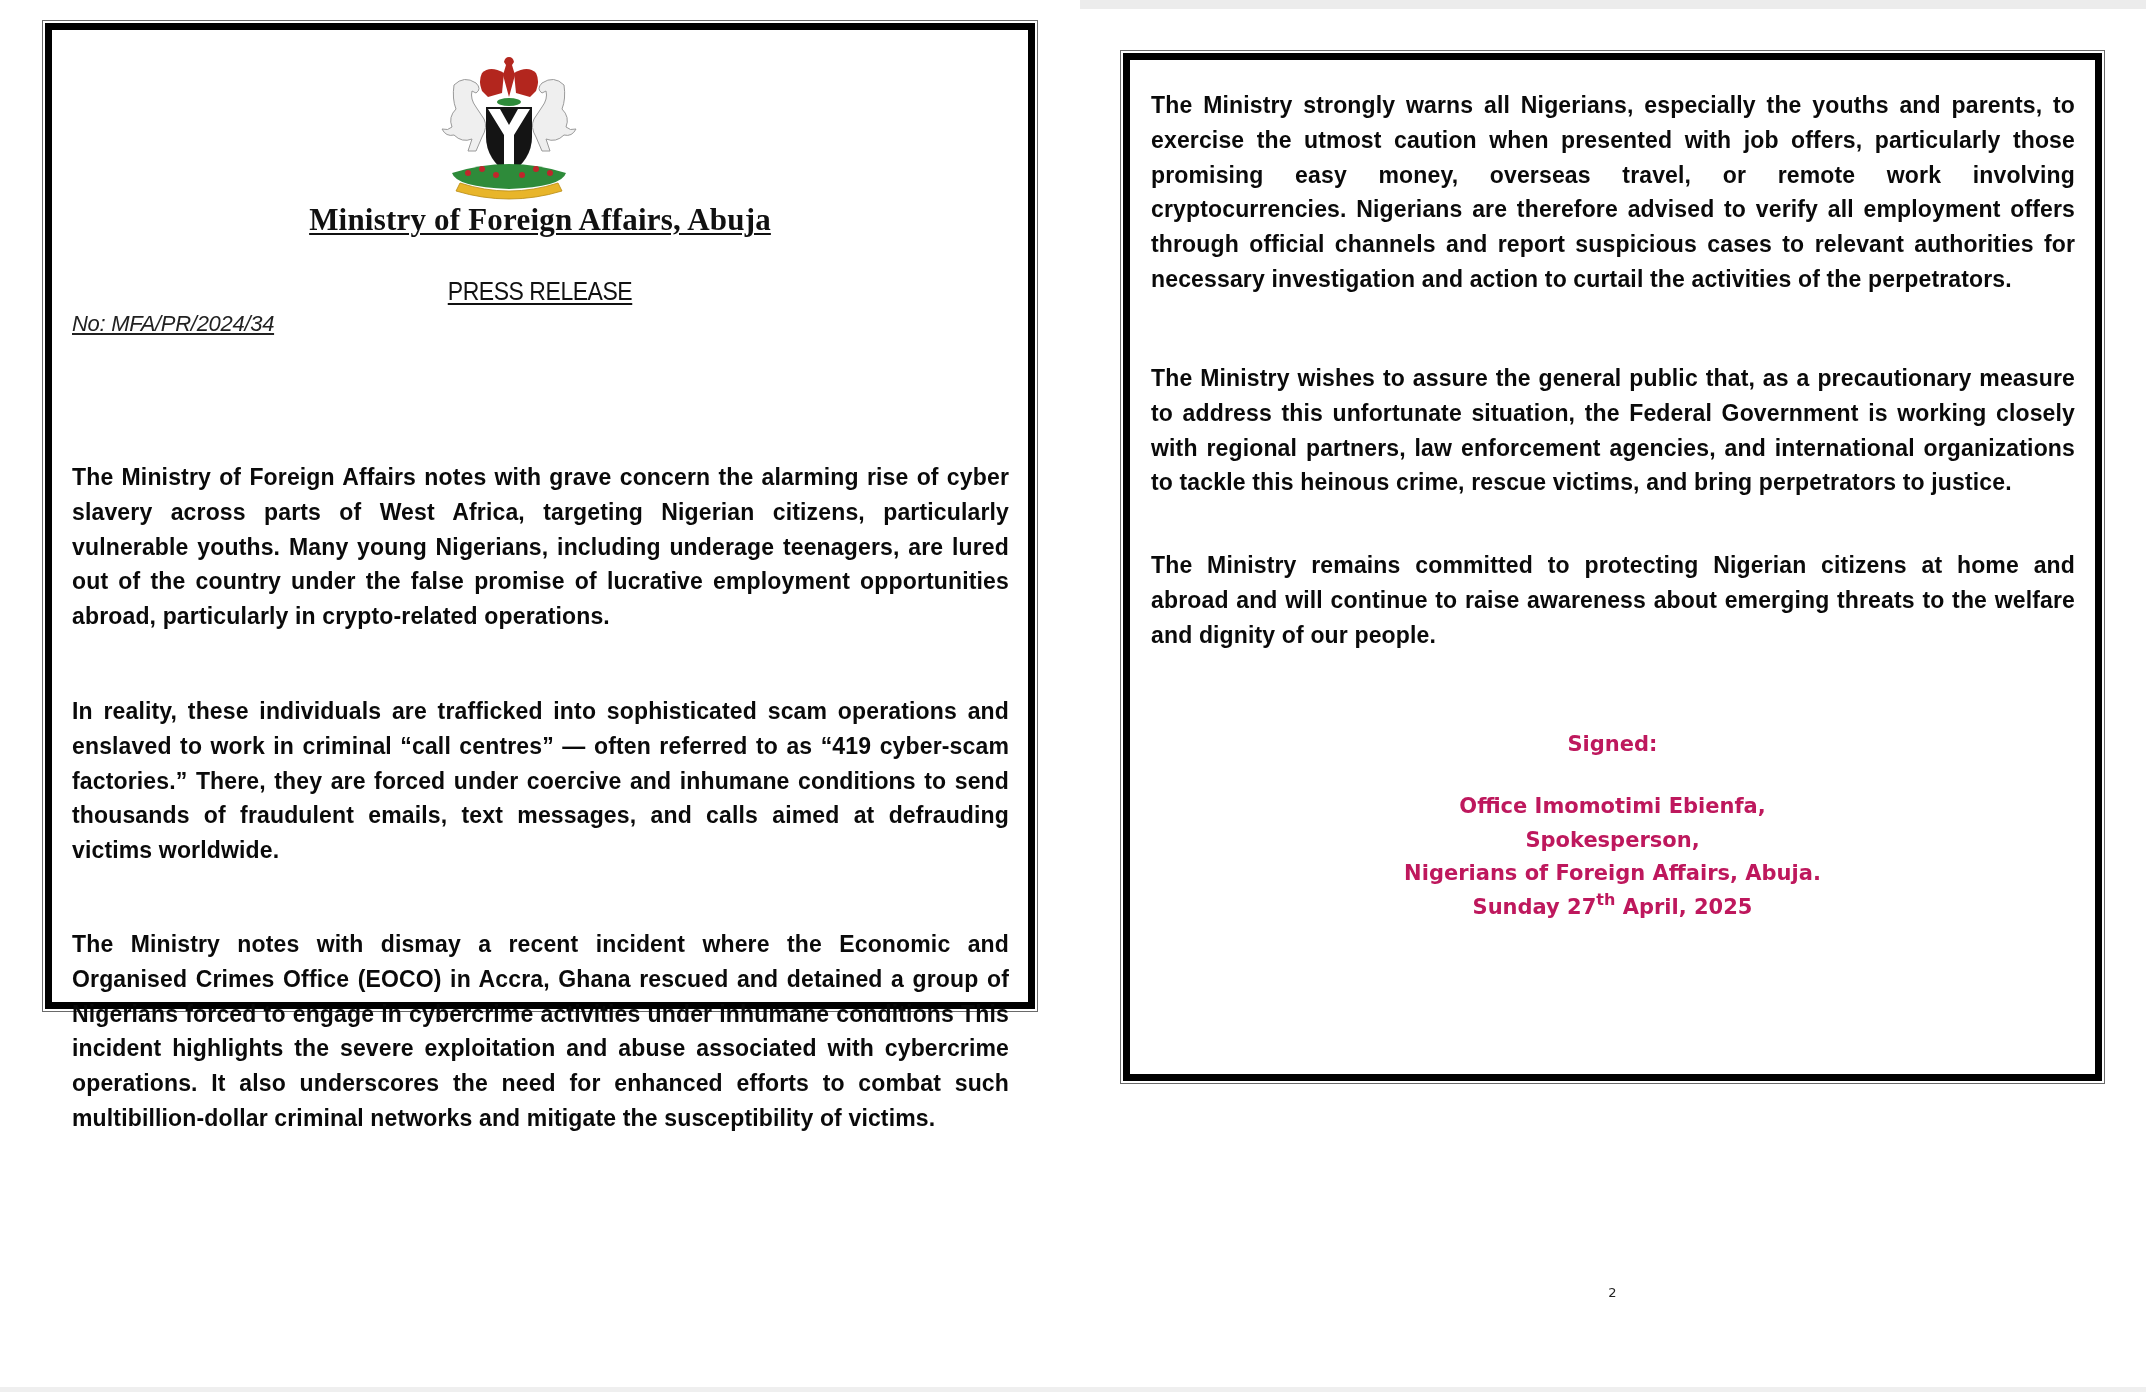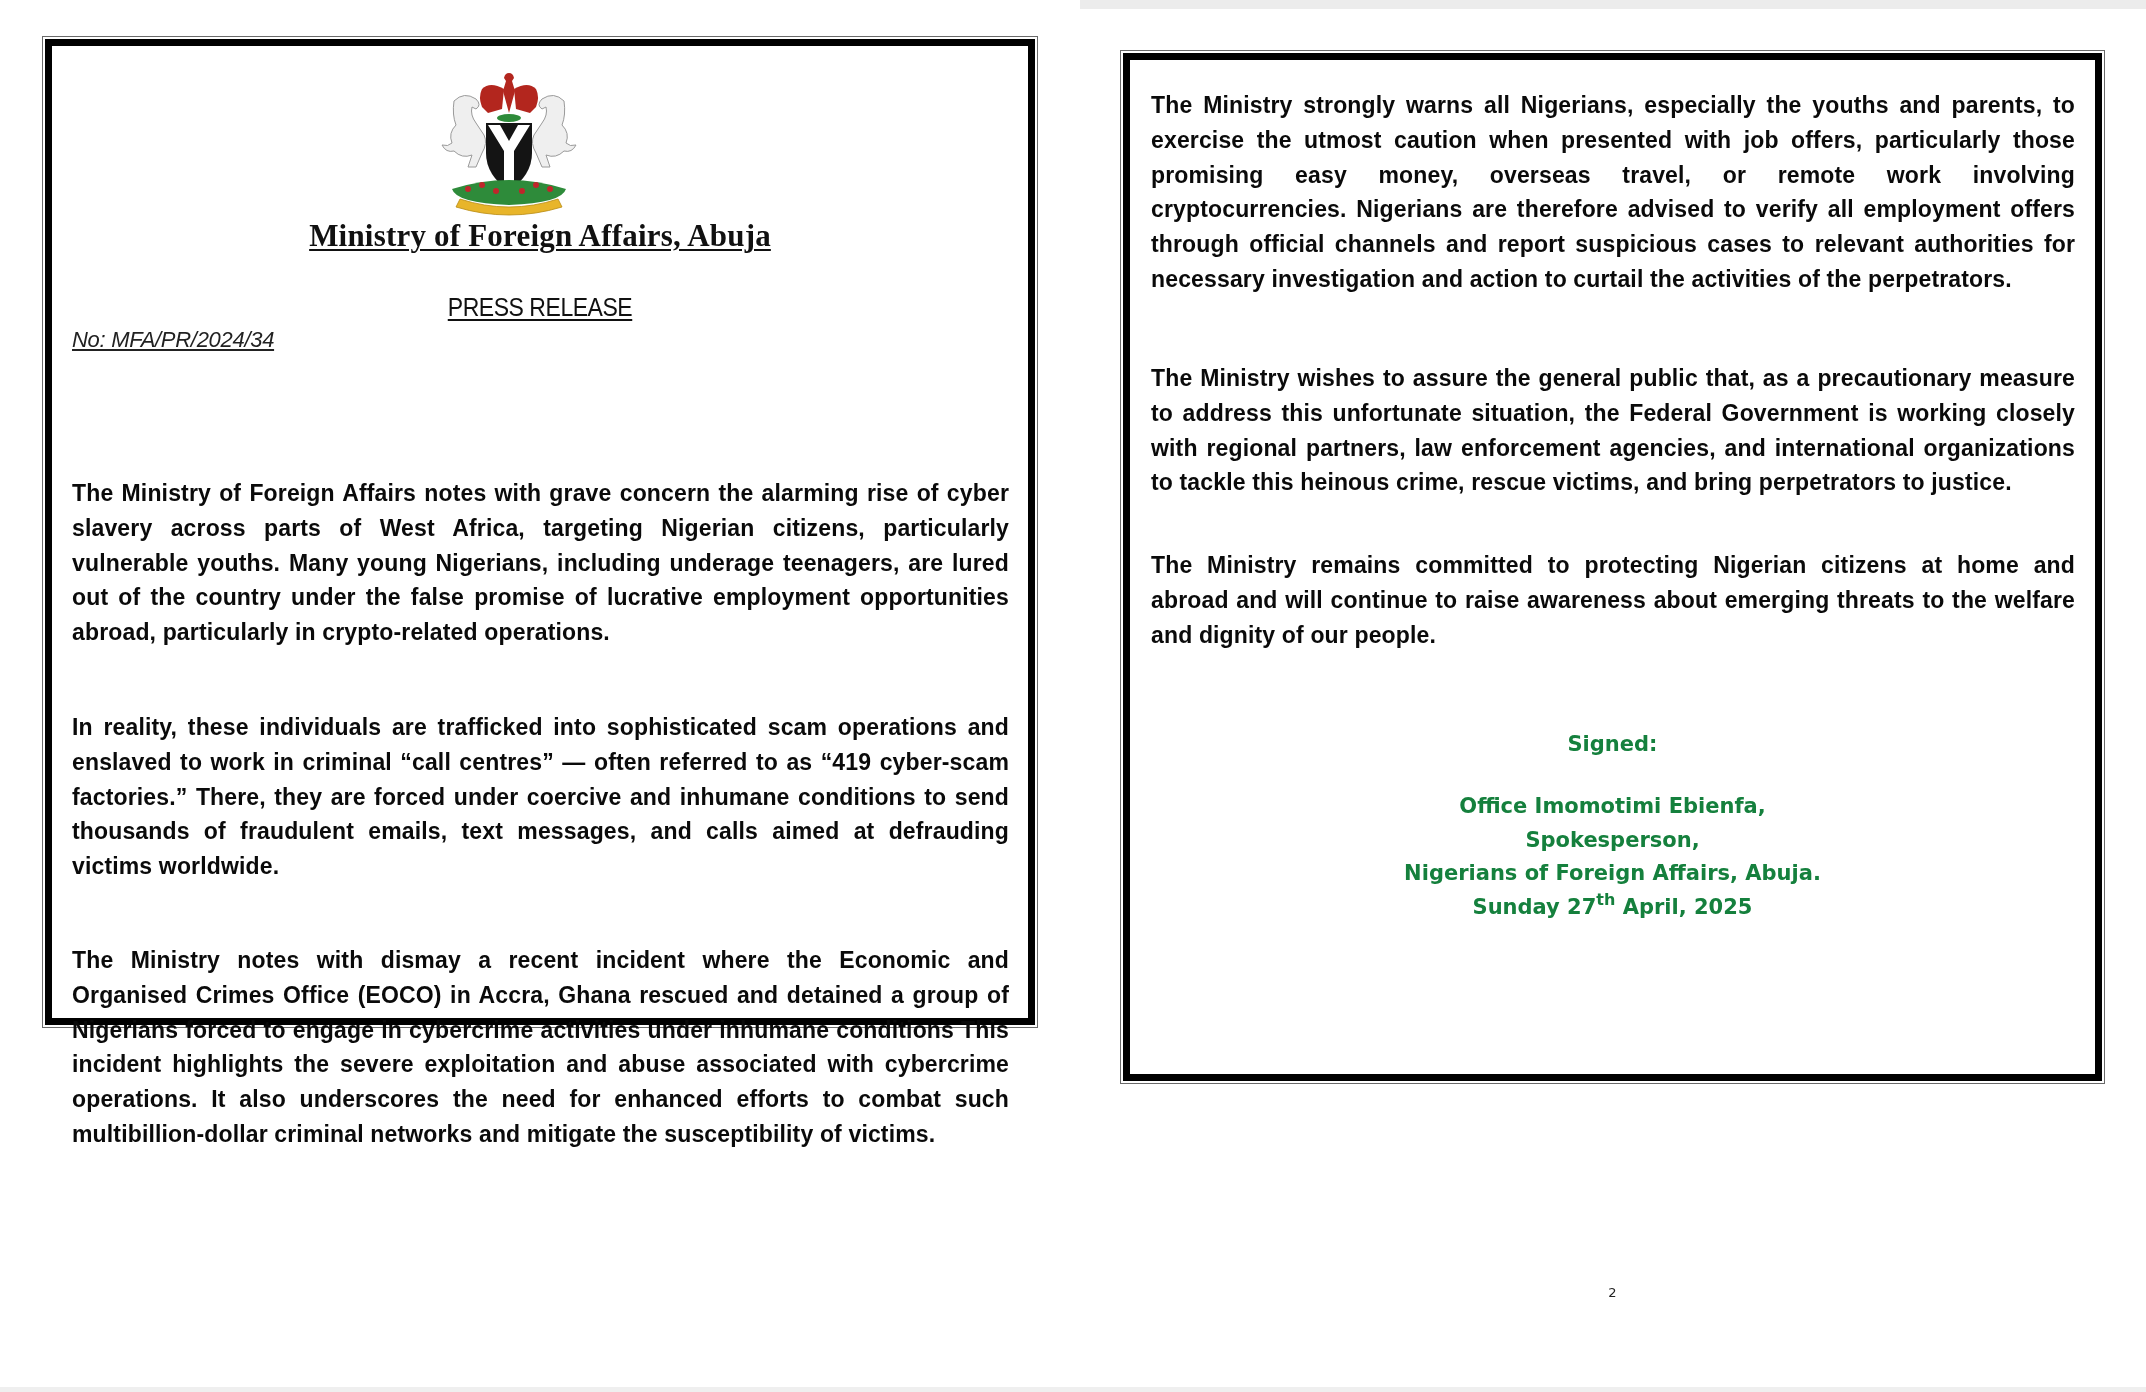--- a/index.html
+++ b/index.html
@@ -21,21 +21,21 @@
       position: absolute; box-sizing: border-box;
       border: 1px solid #6a6a6a;
       padding: 2px;
       background: #fff;
     }
     .page-inner {
       box-sizing: border-box; width: 100%; height: 100%;
       border: 7px solid #000;
       position: relative;
     }
-    #page1 { left: 42px; top: 36px; width: 996px; height: 992px; }
+    #page1 { left: 42px; top: 20px; width: 996px; height: 992px; }
     #page2 { left: 1120px; top: 50px; width: 985px; height: 1034px; }
 
     .emblem {
       position: absolute; left: 372px; top: 25px; width: 170px; height: 145px;
     }
     .letterhead {
       position: absolute; left: 0; right: 0; top: 172px; text-align: center;
       font-family: "Liberation Serif", serif;
       font-size: 31px; font-weight: bold; letter-spacing: 0.2px;
       text-decoration: underline; text-underline-offset: 3px; text-decoration-thickness: 2px;
@@ -73,21 +73,21 @@
     #p1-2 { left: 20px; top: 664px; }
     #p1-3 { left: 20px; top: 897px; }
 
     #p2-1 { left: 21px; top: 28px; width: 924px; }
     #p2-2 { left: 21px; top: 301px; width: 924px; }
     #p2-3 { left: 21px; top: 488px; width: 924px; }
 
     .sign-block {
       position: absolute; left: 0; right: 0; text-align: center;
       font-family: "DejaVu Sans", sans-serif; font-weight: bold;
-      font-size: 21px; color: #15803d;
+      font-size: 21px; color: #be185d;
     }
     .signed-label { top: 672px; }
     .sig-lines { top: 730px; line-height: 33.5px; }
     .sig-lines div { margin: 0; }
     sup.ord { font-size: 16px; vertical-align: 9px; line-height: 0; }
     .page-number {
       position: absolute; left: 0; right: 0; top: 1225px; text-align: center;
       font-family: "DejaVu Sans", sans-serif; font-size: 13px; color: #222;
     }
   </style>

